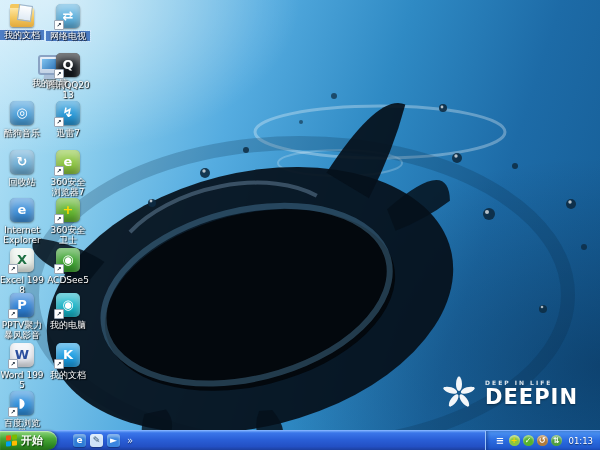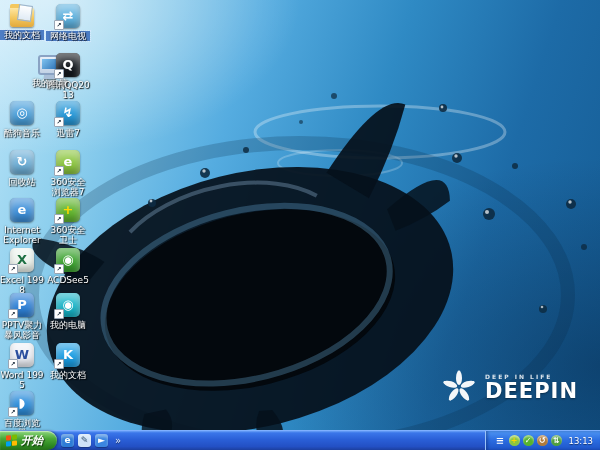--- a/index.html
+++ b/index.html
@@ -8,21 +8,21 @@
 
   
   #desktop{position:absolute;left:0;top:0;width:600px;height:430px;
     background:
       radial-gradient(ellipse 420px 260px at 8% 0%, rgba(255,255,255,.55), rgba(255,255,255,0) 60%),
       radial-gradient(ellipse 500px 320px at 100% 85%, rgba(0,20,45,.35), rgba(0,20,45,0) 65%),
       linear-gradient(108deg,#bce5f8 0%,#8fd0ee 16%,#55ace0 36%,#2f8ac4 56%,#1d6ba7 76%,#145a92 100%);}
   #splash{position:absolute;left:0;top:0;width:600px;height:430px;display:block;}
 
   
-  .brand{position:absolute;right:22px;bottom:26px;display:flex;align-items:center;gap:9px;color:#fff;}
+  .brand{position:absolute;right:22px;bottom:20px;display:flex;align-items:center;gap:9px;color:#fff;}
   .brand .swirl{display:block;opacity:.95;}
   .brand .tag{font-size:6px;letter-spacing:2px;font-weight:bold;opacity:.85;margin-bottom:1px;}
   .brand .name{font-size:21px;font-weight:bold;letter-spacing:1px;line-height:20px;
     text-shadow:0 1px 2px rgba(0,0,0,.4);}
 
   
   .dicon{position:absolute;width:44px;text-align:center;cursor:default;}
   .tile{position:relative;width:24px;height:24px;margin:0 auto;}
   .tile.glyph{border-radius:5px;color:#fff;font-weight:bold;font-size:13px;line-height:24px;
     box-shadow:inset 0 7px 8px rgba(255,255,255,.45),inset 0 -5px 6px rgba(0,0,0,.28),0 1px 2px rgba(0,0,0,.45);}
@@ -41,24 +41,24 @@
   .sarr{position:absolute;left:-2px;bottom:-2px;width:8px;height:8px;background:#fff;
     border:1px solid #9aa6b5;font-size:6px;line-height:8px;color:#123;text-align:center;border-radius:1px;}
   .lbl{margin-top:3px;font-size:9px;line-height:10px;color:#fff;
     text-shadow:1px 1px 1px rgba(0,0,0,.9),0 0 2px rgba(0,0,0,.6);word-break:break-all;}
   .dicon.sel .lbl{background:rgba(45,98,184,.8);outline:1px dotted rgba(220,235,255,.8);}
 
   
   #taskbar{position:absolute;left:0;bottom:0;width:600px;height:20px;display:flex;align-items:stretch;
     background:linear-gradient(180deg,#6ba2f7 0%,#3a76ea 10%,#2a5fd7 45%,#2350c4 82%,#1c3f9f 100%);
     border-top:1px solid #7fb0ff;box-sizing:border-box;}
-  #startbtn{display:flex;align-items:center;gap:4px;padding:0 14px 0 6px;margin-right:0;
+  #startbtn{display:flex;align-items:center;gap:4px;padding:0 14px 0 6px;margin-right:12px;
     background:linear-gradient(180deg,#8fd87f 0%,#4aa838 40%,#2e8a22 75%,#257019 100%);
     border-radius:0 10px 10px 0;box-shadow:inset 0 1px 1px rgba(255,255,255,.5),1px 0 3px rgba(0,0,0,.45);
-    color:#fff;font-weight:bold;font-style:italic;font-size:11px;text-shadow:1px 1px 1px rgba(0,0,0,.6);cursor:pointer;}
+    color:#fff;font-weight:bold;font-size:11px;text-shadow:1px 1px 1px rgba(0,0,0,.6);cursor:pointer;}
   .flag{position:relative;width:11px;height:11px;display:grid;grid-template-columns:5px 5px;
     grid-template-rows:5px 5px;gap:1px;transform:skewY(-6deg);}
   .flag i{display:block;border-radius:1px;}
   #ql{display:flex;align-items:center;gap:4px;padding:0 4px;}
   .qlic{width:13px;height:13px;border-radius:3px;font-size:9px;line-height:13px;text-align:center;
     color:#fff;font-weight:bold;box-shadow:inset 0 3px 3px rgba(255,255,255,.4),0 1px 1px rgba(0,0,0,.3);cursor:pointer;}
   .chev{color:#dce9ff;font-size:10px;line-height:20px;padding:0 3px;cursor:pointer;text-shadow:0 1px 1px rgba(0,0,0,.5);}
   #taskspace{flex:1;}
   #tray{display:flex;align-items:center;gap:3px;padding:0 7px 0 9px;
     background:linear-gradient(180deg,#4f97f4 0%,#2a6be0 50%,#1e55c8 100%);
@@ -234,17 +234,17 @@
     <div class="chev">»</div>
     <div id="taskspace"></div>
     <div id="tray">
       <span id="trayicons" style="display:flex;gap:3px;align-items:center;">
           <span class="tric flat" style="color: rgb(255, 255, 255);">≡</span>
           <span class="tric" style="background: rgb(140, 198, 63); color: rgb(255, 212, 0);">+</span>
           <span class="tric" style="background: rgb(87, 179, 46); color: rgb(255, 255, 255);">✓</span>
           <span class="tric" style="background: rgb(176, 122, 58); color: rgb(255, 255, 255);">↺</span>
           <span class="tric" style="background: rgb(79, 158, 63); color: rgb(255, 255, 255);">⇅</span>
         </span>
-      <span id="clock">13:13</span>
+      <span id="clock">01:13</span>
     </div>
   </div>
 
 </div>
 
 </body></html>

